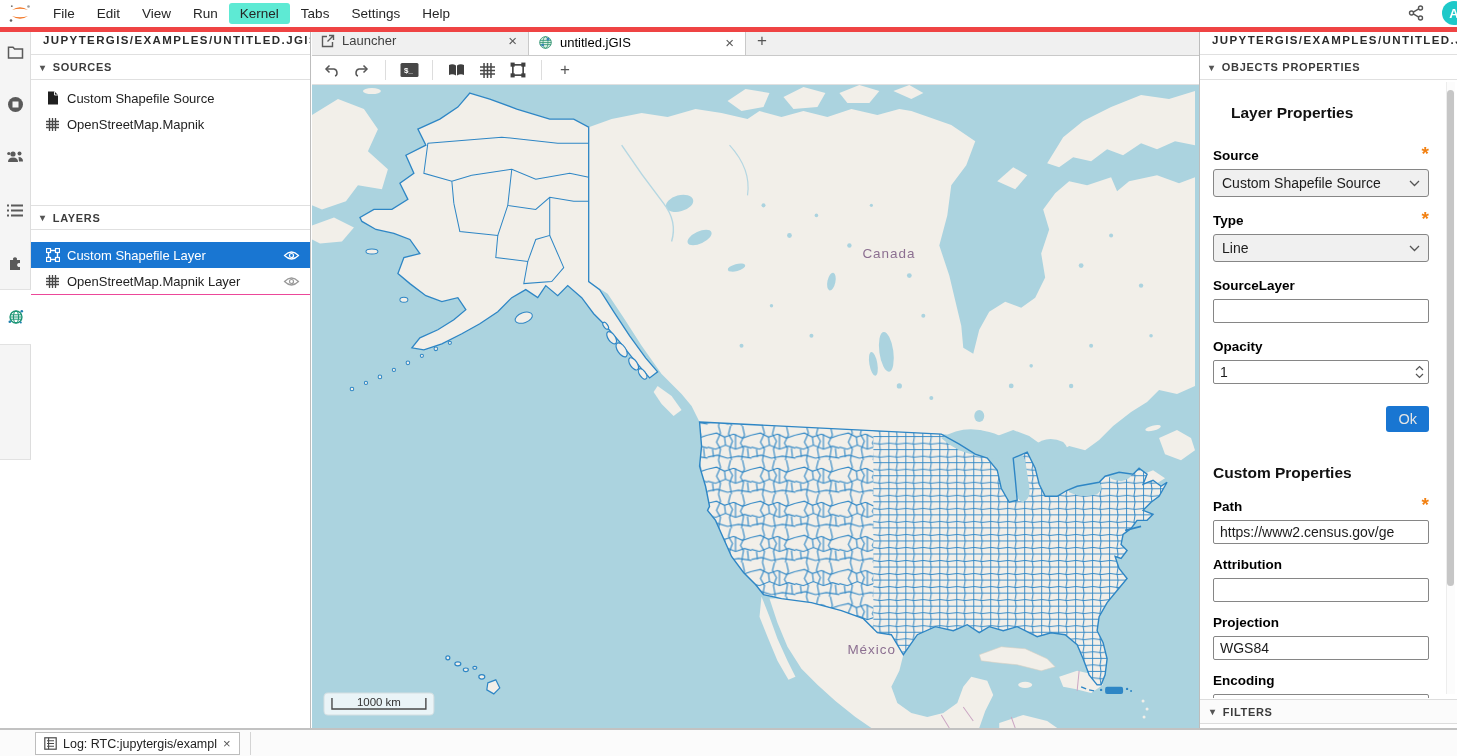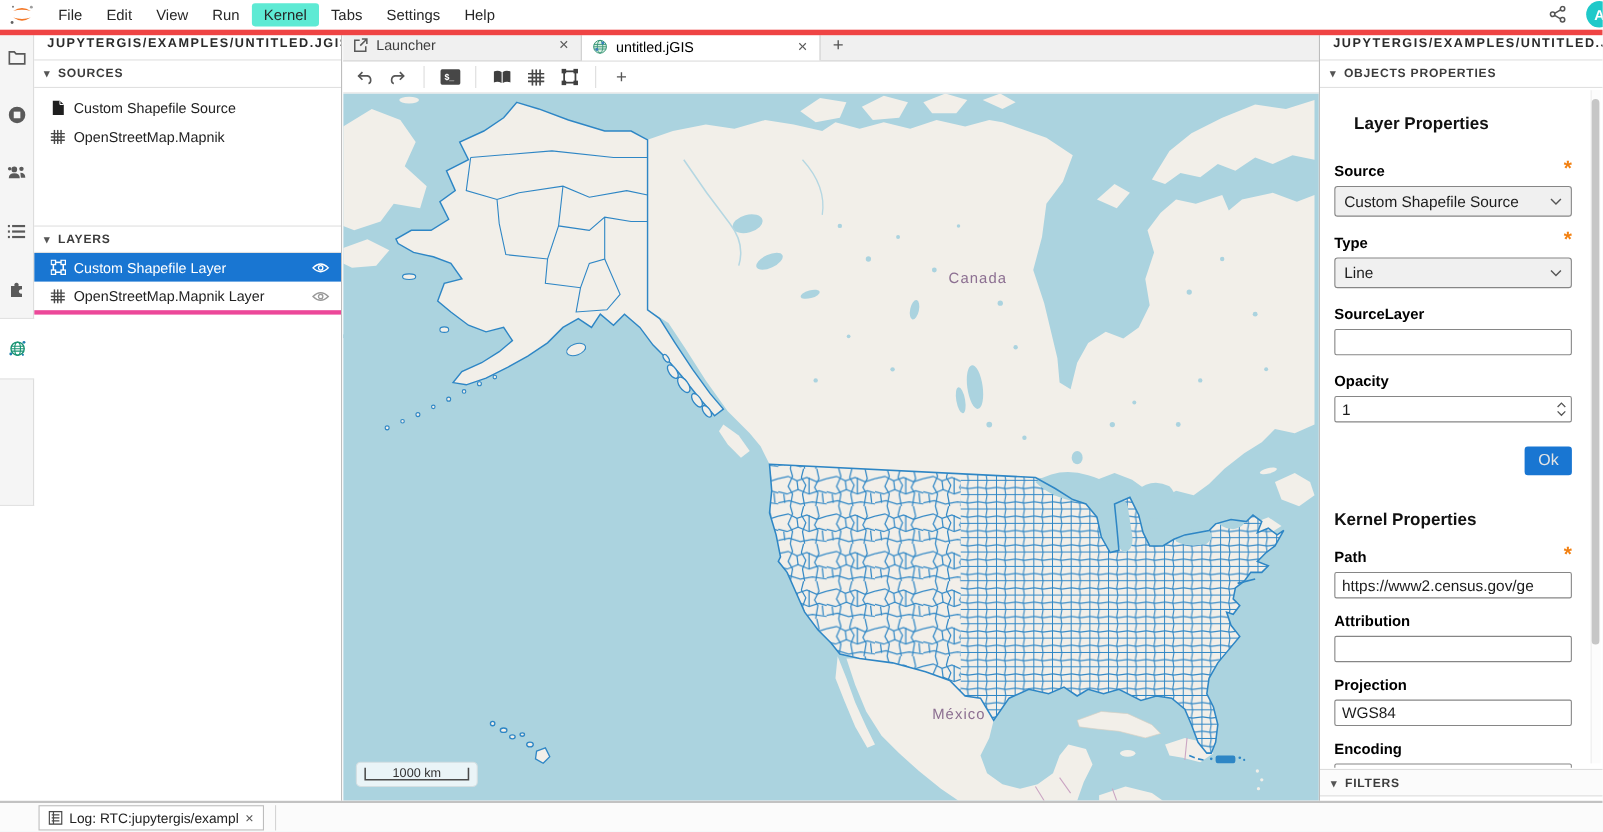--- a/index.html
+++ b/index.html
@@ -37,21 +37,21 @@
                  font-weight:bold; letter-spacing:.7px; color:#3c3c3c; border-bottom:1px solid #e0e0e0; }
   .caret { font-size:10px; color:#555; }
   .src-list { padding-top:5px; }
   .row { height:26px; display:flex; align-items:center; gap:7px; padding:0 10px 0 14px; font-size:13px; color:#222; }
   .row .ricon { width:15px; display:flex; justify-content:center; flex:0 0 auto; }
   .row .rlabel { flex:1 1 auto; white-space:nowrap; overflow:hidden; }
   .spacer-src { height:68px; }
   .layers-hdr { border-top:1px solid #e0e0e0; }
   .layer-row { height:26px; }
   .layer-row.selected { background:#1976d2; color:#fff; }
-  .layers-block { border-bottom:4px solid #ec4899; }
+  .layers-block { border-bottom:1px solid #ec4899;margin-top:12px; }
 
   
   .main { position:absolute; top:26px; left:312px; right:258px; bottom:28px; background:#fff; }
   .tabbar { height:30px; background:#f0f0f0; border-bottom:1px solid #c9c9c9; display:flex; }
   .tab { width:217px; display:flex; align-items:center; gap:7px; padding:0 9px; font-size:13px; color:#3f3f3f;
          border-right:1px solid #c9c9c9; position:relative; }
   .tab.active { background:#fff; color:#000; border-top:3px solid #14b8a6; }
   .tab .close { margin-left:auto; font-size:15px; color:#5a5a5a; line-height:1; padding:0 2px; }
   .tab-add { width:32px; display:flex; align-items:center; justify-content:center; font-size:17px; color:#555; }
   .toolbar { height:29px; background:#fff; border-bottom:1px solid #e0e0e0; display:flex; align-items:center;
@@ -564,21 +564,21 @@
         <div class="num-wrap">
           <input class="tinput" value="1" style="">
           <svg class="spinner" width="9" height="14" viewBox="0 0 9 14">
             <path d="M1,5 L4.5,1.5 L8,5 M1,9 L4.5,12.5 L8,9" fill="none" stroke="#555" stroke-width="1.2"></path>
           </svg>
         </div>
       </div>
 
       <button class="okbtn">Ok</button>
 
-      <div class="h-props2">Kernel Properties</div>
+      <div class="h-props2">Custom Properties</div>
 
       <div class="fld-sm">
         <div class="fld-label">
           <span>Path</span>
           <span class="req">*</span>
         </div>
         <input class="tinput" value="https://www2.census.gov/ge" style="">
       </div>
 
       <div class="fld-sm">

